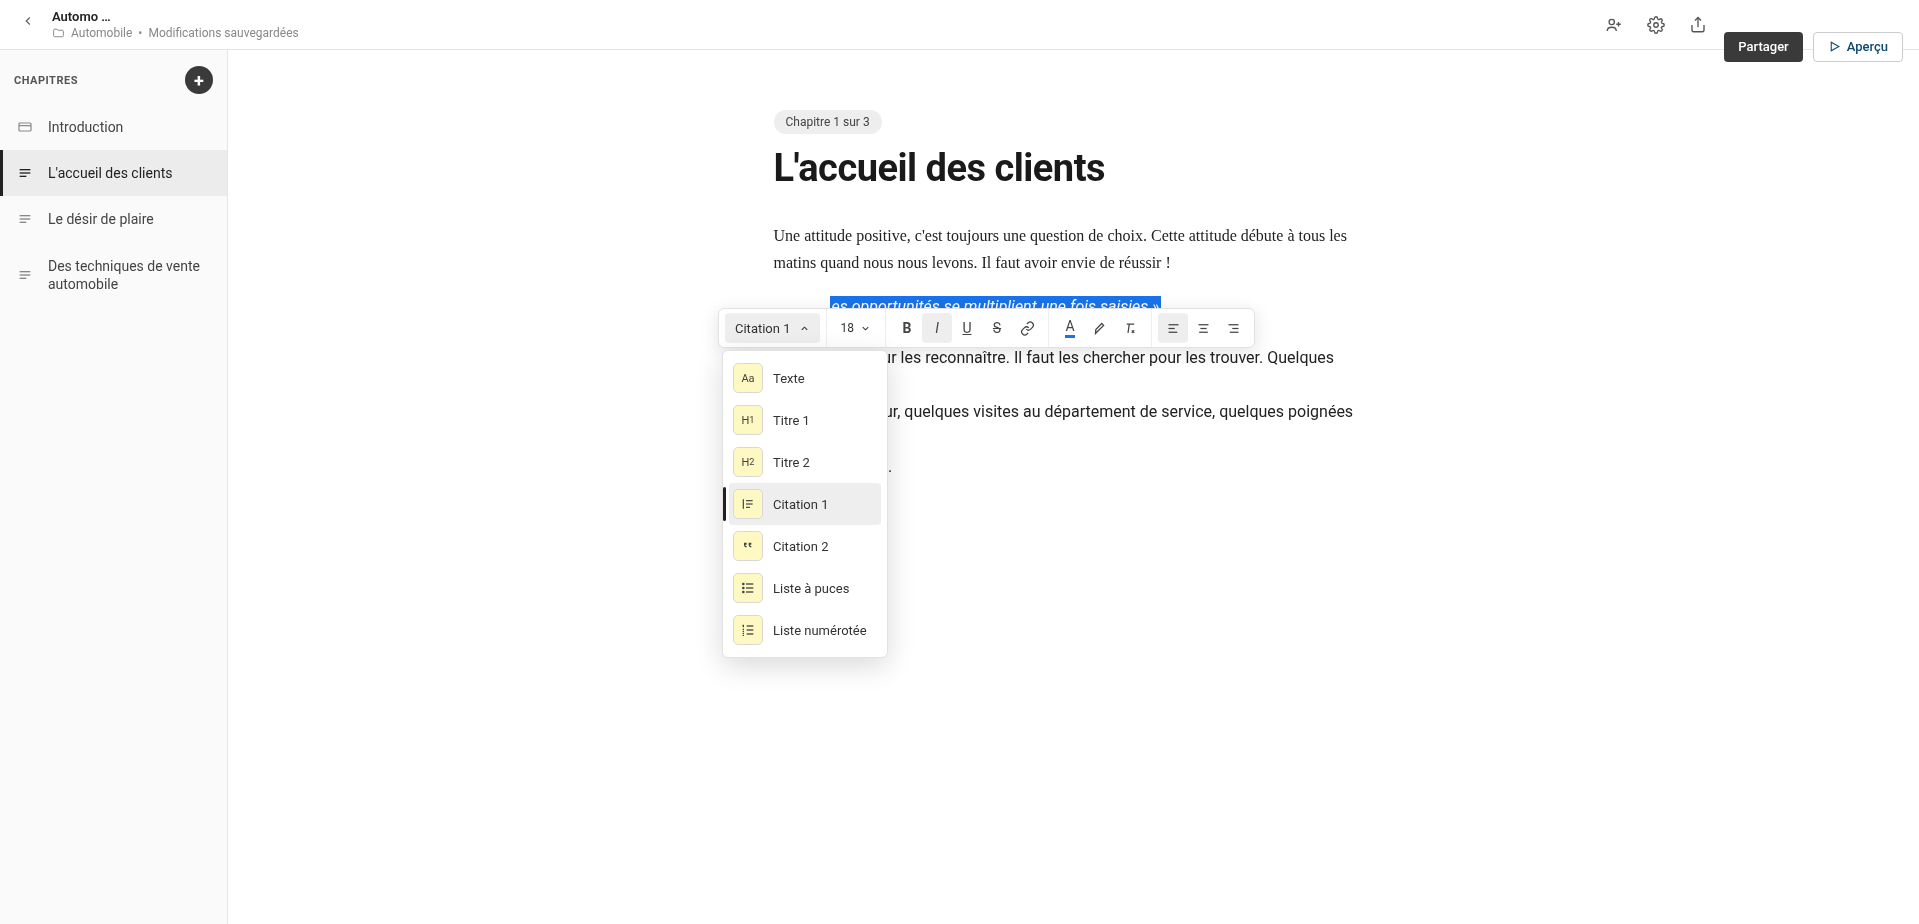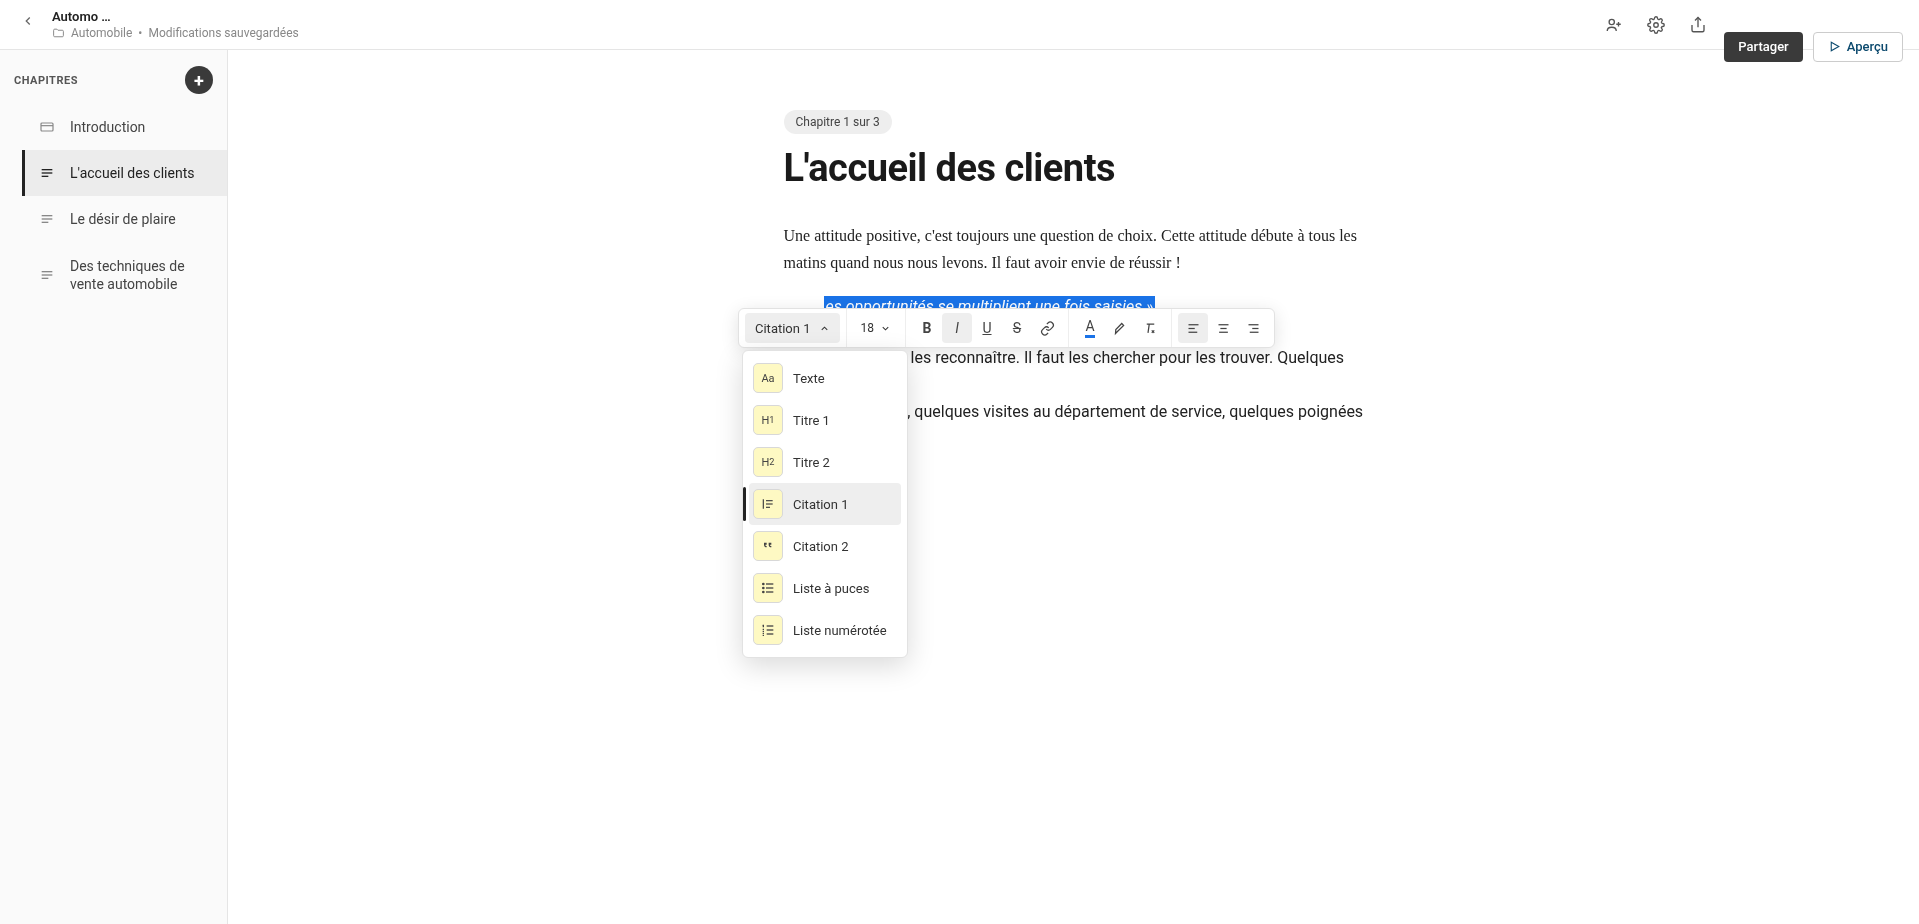--- a/index.html
+++ b/index.html
@@ -8,26 +8,26 @@
 .topbar-left { display:flex; align-items:flex-start; gap:12px; flex:1; min-width:0; }
 .back-btn { width:24px; height:24px; display:flex; align-items:center; justify-content:center; cursor:pointer; color:#666; }
 .title-block { display:flex; flex-direction:column; gap:2px; }
 .doc-title { font-size:13px; font-weight:600; color:#222; }
 .breadcrumb-row { display:flex; align-items:center; gap:6px; font-size:12px; color:#888; }
 .topbar-right { display:flex; align-items:center; gap:10px; }
 .icon-btn { width:32px; height:32px; display:flex; align-items:center; justify-content:center; cursor:pointer; color:#555; border-radius:4px; }
 .btn { height:30px; padding:0 14px; border-radius:4px; font-size:13px; font-weight:500; cursor:pointer; display:flex; align-items:center; gap:6px;margin-top:44px; }
 .btn-primary { background:#3a3a3a; color:#fff; border:none; }
 .btn-secondary { background:#fff; color:#0c4a6e; border:1px solid #ccc; }
-.layout { display:flex; height:calc(100vh - 50px);gap:20px; }
+.layout { display:flex; height:calc(100vh - 50px); }
 .sidebar { width:228px; border-right:1px solid #e5e5e5; background:#fafafa; display:flex; flex-direction:column; }
 .sidebar-header { display:flex; align-items:center; justify-content:space-between; padding:16px 14px 10px 14px; }
 .sidebar-title { font-size:11px; font-weight:700; letter-spacing:0.5px; color:#555; }
 .add-chapter { width:28px; height:28px; border-radius:50%; background:#3a3a3a; color:#fff; display:flex; align-items:center; justify-content:center; cursor:pointer; font-size:18px; font-weight:700; }
-.chapter-list { list-style:none;padding-left:22px; }
+.chapter-list { list-style:none; }
 .chapter-item { display:flex; align-items:center; gap:14px; padding:14px 16px; font-size:14px; color:#444; cursor:pointer; position:relative; line-height:1.3; }
 .chapter-item.active { background:#ececec; color:#222; }
 .chapter-item.active::before { content:""; position:absolute; left:0; top:0; bottom:0; width:3px; background:#222; }
 .chapter-icon { width:18px; color:#888; flex-shrink:0; display:flex; align-items:center; justify-content:center; }
 .chapter-item.active .chapter-icon { color:#222; }
 .main { flex:1; overflow:auto; position:relative; }
 .content { max-width:640px; margin:0 auto; padding:60px 20px; }
 .chapter-badge { display:inline-block; background:#eee; color:#444; font-size:12px; padding:5px 12px; border-radius:14px; margin-bottom:12px; }
 .page-title { font-size:38px; font-weight:700; margin-bottom:32px; letter-spacing:-0.5px; }
 .body-text { font-size:16px; line-height:1.7; color:#222; margin-bottom:18px; font-family:Georgia,"Times New Roman",serif;margin-top:24px; }
@@ -153,21 +153,21 @@
       </li>
     </ul>
   </aside>
 
   <main class="main">
     <div class="content">
       <span class="chapter-badge">Chapitre 1 sur 3</span>
       <h1 class="page-title">L'accueil des clients</h1>
       <p class="body-text">Une attitude positive, c'est toujours une question de choix. Cette attitude débute à tous les matins quand nous nous levons. Il faut avoir envie de réussir !</p>
       <p class="quote-block">
-        <span class="sel" style="padding:1px 2px; margin-left:40px;">es opportunités se multiplient une fois saisies »</span>
+        <span class="sel" style="padding:1px 2px; margin-left:56px;">es opportunités se multiplient une fois saisies »</span>
       </p>
       <p class="body-text" style="padding-left:40px;">
         <span>es voir pour les reconnaître. Il faut les chercher pour les trouver. Quelques coups de</span><br>
         <span>one par jour, quelques visites au département de service, quelques poignées de main</span><br>
         <span>ur est joué.</span>
       </p>
     </div>
 
     <div class="fmt-toolbar">
       <div class="fmt-group">

